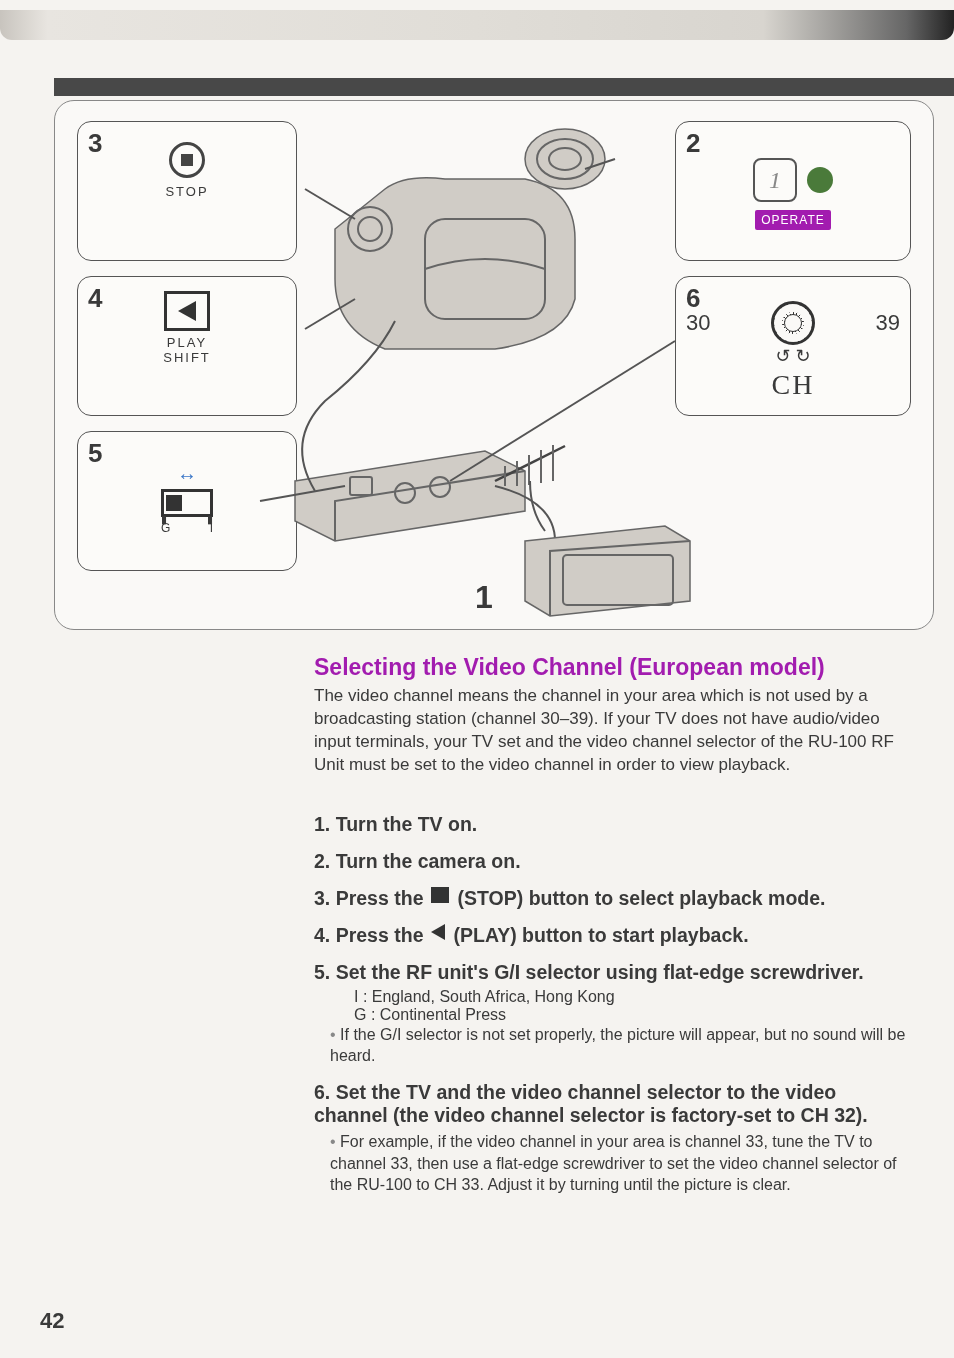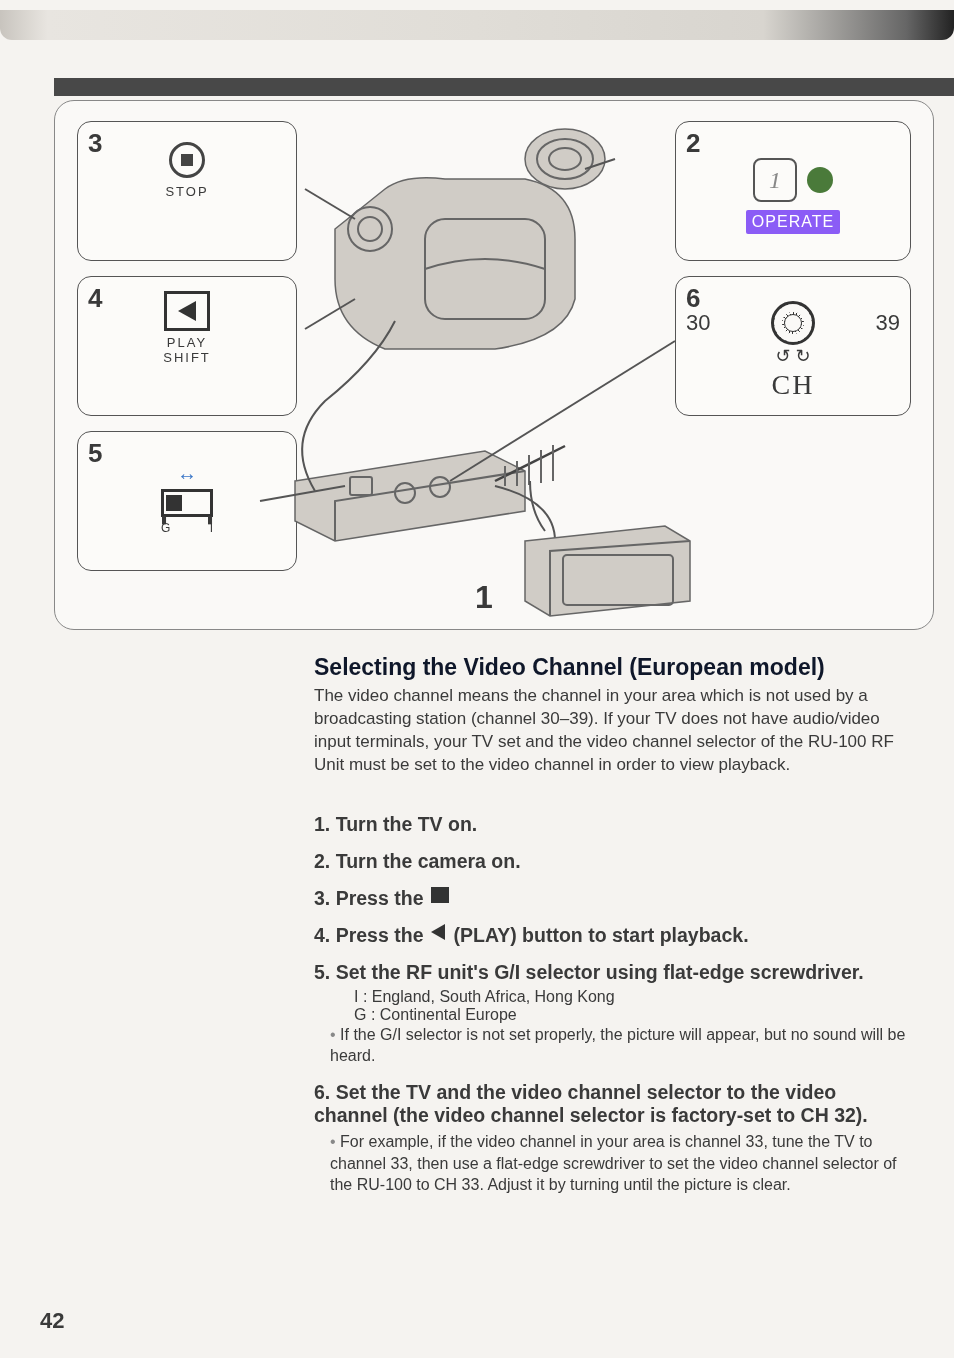--- a/index.html
+++ b/index.html
@@ -83,21 +83,21 @@
 
   .gi-switch {
     width: 52px; height: 28px; border: 3px solid #333; margin: 4px auto 4px;
     display: flex; align-items: center;
   }
   .gi-switch::before { content:""; width: 16px; height: 16px; background: #333; margin-left: 2px; }
   .gi-labels { display: flex; justify-content: space-between; width: 52px; margin: 0 auto; font-size: 12px; }
   .double-arrow { text-align: center; color: #3a76c7; font-size: 20px; margin-top: 22px; }
 
   .operate-badge {
-    display: inline-block; background: #8b5cf6; color: #fff; font-size: 16px;
+    display: inline-block; background: #a21caf; color: #fff; font-size: 12px;
     padding: 3px 6px; letter-spacing: 1px; border-radius: 2px;
   }
   .operate-row { display: flex; align-items: center; justify-content: center; gap: 10px; margin-top: 28px; }
   .one-box {
     width: 44px; height: 44px; border: 2px solid #555; border-radius: 8px;
     display: flex; align-items: center; justify-content: center;
     font-size: 24px; font-family: serif; font-style: italic; color: #888;
   }
   .green-dot { width: 26px; height: 26px; border-radius: 50%; background: #4a7a3a; }
 
@@ -125,21 +125,21 @@
 
   
   .body-text {
     margin-left: 260px;
     margin-top: 24px;
     padding-right: 20px;
   }
   .section-title {
     font-weight: bold;
     font-size: 23px;
-    color: #0f172a;
+    color: #a21caf;
     margin-bottom: 4px;
   }
   .para { font-size: 17px; line-height: 1.35; margin-bottom: 36px; }
   .step {
     font-weight: bold; font-size: 19.5px; margin-top: 14px; margin-bottom: 4px;
     display: flex; gap: 6px;
   }
   .step .inline-icon {
     display: inline-flex; width: 18px; height: 16px; background: #333;
     vertical-align: middle; margin: 0 2px;
@@ -285,33 +285,34 @@
     <div class="step">
         <span>1. Turn the TV on.</span>
       </div>
     <div class="step">
         <span>2. Turn the camera on.</span>
       </div>
 
     <div class="step">
       <span>3. Press the </span>
       <span class="inline-icon"></span>
+      <span> (STOP) button to select playback mode.</span>
     </div>
 
     <div class="step">
       <span>4. Press the </span>
       <span class="inline-tri"></span>
       <span> (PLAY) button to start playback.</span>
     </div>
 
     <div class="step">
         <span>5. Set the RF unit's G/I selector using flat-edge screwdriver.</span>
       </div>
     <div class="sub-ind">I : England, South Africa, Hong Kong</div>
-    <div class="sub-ind">G : Continental Europe</div>
+    <div class="sub-ind">G : Continental Press</div>
     <div class="bullet">If the G/I selector is not set properly, the picture will appear, but no sound will be heard.</div>
 
     <div class="step">
         <span>6. Set the TV and the video channel selector to the video channel (the video channel selector is factory-set to CH 32).</span>
       </div>
     <div class="bullet">For example, if the video channel in your area is channel 33, tune the TV to channel 33, then use a flat-edge screwdriver to set the video channel selector of the RU-100 to CH 33. Adjust it by turning until the picture is clear.</div>
   </div>
 
 </div>
 

